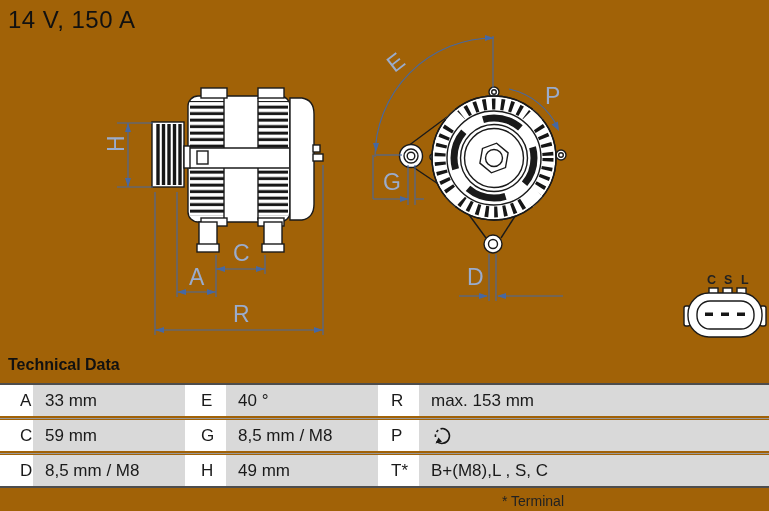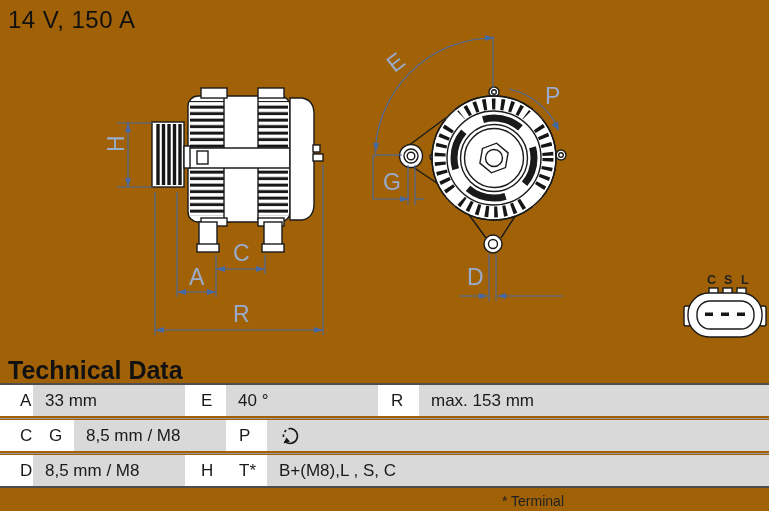--- a/index.html
+++ b/index.html
@@ -1,20 +1,20 @@
 <!DOCTYPE html>
 <html><head>
 <meta charset="utf-8">
 <style>
   html,body{margin:0;padding:0;background:#fff;}
   #stage{position:relative;width:769px;height:511px;background:#a16207;overflow:hidden;
          font-family:"Liberation Sans",sans-serif;color:#1a1a1a;padding-left:20px;}
   #title{position:absolute;left:8px;top:6px;font-size:24px;letter-spacing:.5px;color:#111;}
   #drawing-svg{position:absolute;left:0;top:0;}
-  #tech-heading{position:absolute;left:8px;top:356px;font-size:25px;font-weight:bold;color:#111;}
+  #tech-heading{position:absolute;left:8px;top:356px;font-size:16px;font-weight:bold;color:#111;}
   #tech-table{position:absolute;left:0;top:383px;width:769px;}
   .tbl-border{height:2px;background:#4d4d4d;}
   .trow{display:flex;height:31px;font-size:17px;}
   .tsep{height:4px;display:flex;align-items:center;}
   .tsep i{display:block;width:100%;height:1px;background:#999;}
   .pcell{background:#fff;display:flex;align-items:center;box-sizing:border-box;}
   .vcell{background:#d9d9d9;display:flex;align-items:center;box-sizing:border-box;padding-left:12px;}
   .w33{width:33px;} .w192{width:152px;} .wrest{flex:1;} .gap8{width:8px;background:#fff;}
   .pl20{padding-left:20px;} .pl8{padding-left:8px;} .pl5{padding-left:5px;}
   #footnote{position:absolute;left:502px;top:493px;font-size:14px;color:#222;}
@@ -221,20 +221,21 @@
       <div class="pcell w33 pl5">R</div>
       <div class="vcell wrest">max. 153 mm</div>
     </div>
 
     <div class="tsep">
         <i></i>
       </div>
 
     <div class="trow">
       <div class="pcell w33 pl20">C</div>
+      <div class="vcell w192">59 mm</div>
       <div class="gap8"></div>
       <div class="pcell w33 pl8">G</div>
       <div class="vcell w192">8,5 mm / M8</div>
       <div class="gap8"></div>
       <div class="pcell w33 pl5">P</div>
       <div class="vcell wrest">
         <svg width="24" height="22" viewBox="0 0 24 22">
           <path d="M12,3.5 A7.5,7.5 0 1 1 5.6,16.2" fill="none" stroke="#161616" stroke-width="1.6"></path>
           <path d="M12,3.5 A7.5,7.5 0 0 0 4.6,12.6" fill="none" stroke="#161616" stroke-width="1.6" stroke-dasharray="2.5 2.6"></path>
           <path d="M4.5,18.5 L11,16.8 L7.5,12.5 z" fill="#161616"></path>
@@ -244,20 +245,21 @@
 
     <div class="tsep">
         <i></i>
       </div>
 
     <div class="trow">
       <div class="pcell w33 pl20">D</div>
       <div class="vcell w192">8,5 mm / M8</div>
       <div class="gap8"></div>
       <div class="pcell w33 pl8">H</div>
+      <div class="vcell w192">49 mm</div>
       <div class="gap8"></div>
       <div class="pcell w33 pl5">T*</div>
       <div class="vcell wrest">B+(M8),L , S, C</div>
     </div>
 
     <div class="tbl-border"></div>
   </div>
 
   <div id="footnote">* Terminal</div>
 

